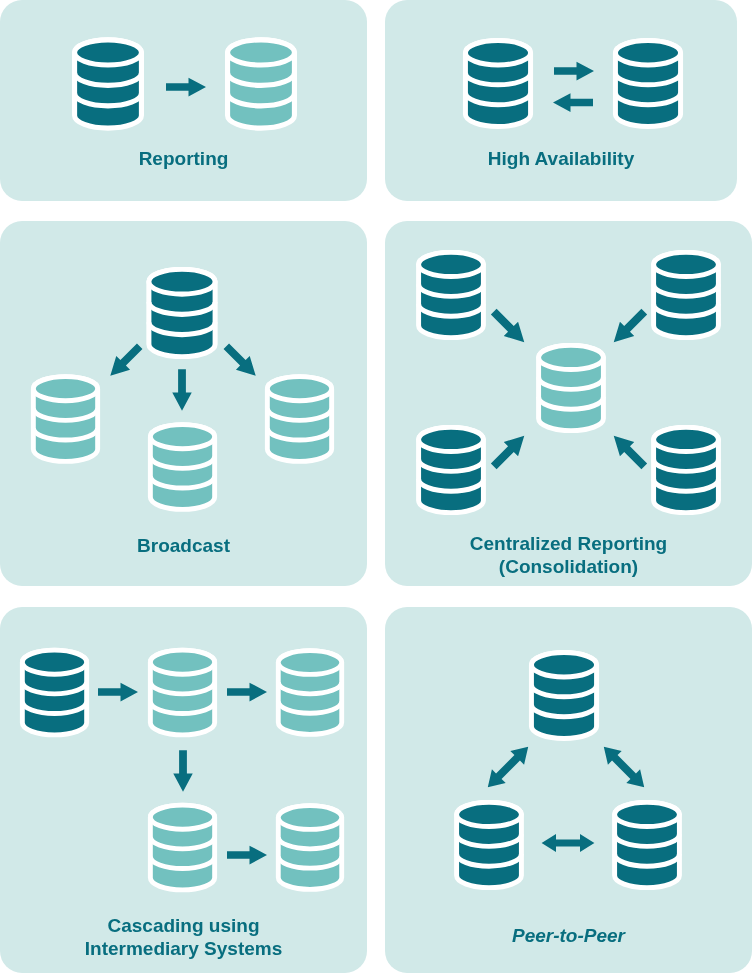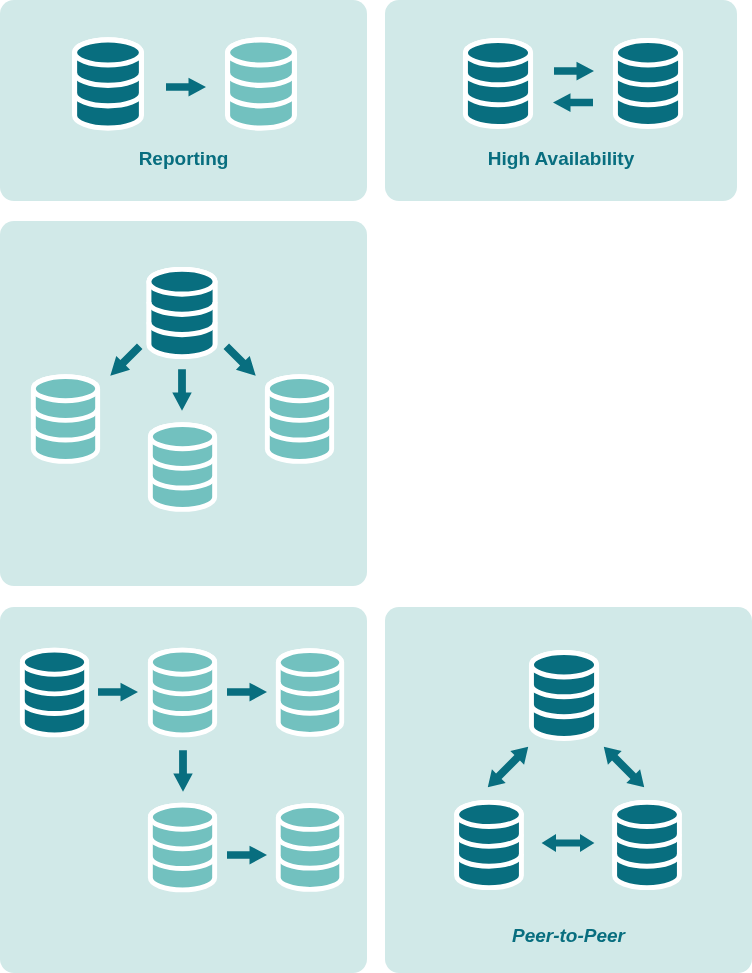--- a/index.html
+++ b/index.html
@@ -1,18 +1,18 @@
 <!DOCTYPE html>
 <html><head>
 <meta charset="utf-8">
 <style>
   html,body{margin:0;padding:0;background:#ffffff;}
   .page{position:relative;width:752px;height:973px;background:#ffffff;overflow:hidden;
         font-family:"Liberation Sans",sans-serif;}
-  .panel{position:absolute;background:#d1e9e8;border-radius:14px;}
+  .panel{position:absolute;background:#d1e9e8;border-radius:22px;}
   .panel svg{position:absolute;left:0;top:0;}
   .p1{left:0;top:0;width:367px;height:201px;}
   .p2{left:385px;top:0;width:352px;height:201px;}
   .p3{left:0;top:221px;width:367px;height:365px;}
   .p4{left:385px;top:221px;width:367px;height:365px;}
   .p5{left:0;top:607px;width:367px;height:366px;}
   .p6{left:385px;top:607px;width:367px;height:366px;}
   .panel-label{position:absolute;left:0;right:0;text-align:center;
                font-weight:bold;font-size:19px;line-height:22.5px;
                color:#086e7f;white-space:pre-line;}
@@ -76,22 +76,46 @@
       <g transform="translate(182,169) rotate(90)">
         <use href="#arr" class="arr" x="-23" y="-13" width="46" height="26"></use>
       </g>
       <g transform="translate(241,140) rotate(45)">
         <use href="#arr" class="arr" x="-22" y="-13" width="44" height="26"></use>
       </g>
       <use href="#db" class="dblight" x="28" y="152" width="75" height="92"></use>
       <use href="#db" class="dblight" x="145" y="200" width="75" height="92"></use>
       <use href="#db" class="dblight" x="262" y="152" width="75" height="92"></use>
     </svg>
+    <div class="panel-label lbl3">Broadcast</div>
   </div>
 
+  <div class="panel p4">
+    <svg width="367" height="365">
+      <use href="#db" class="dbdark" x="28" y="29" width="76" height="90"></use>
+      <use href="#db" class="dbdark" x="263" y="29" width="76" height="90"></use>
+      <use href="#db" class="dbdark" x="28" y="204" width="76" height="90"></use>
+      <use href="#db" class="dbdark" x="263" y="204" width="76" height="90"></use>
+      <g transform="translate(124,106) rotate(45)">
+        <use href="#arr" class="arr" x="-23" y="-13.5" width="46" height="27"></use>
+      </g>
+      <g transform="translate(244,106) rotate(135)">
+        <use href="#arr" class="arr" x="-23" y="-13.5" width="46" height="27"></use>
+      </g>
+      <g transform="translate(124,230) rotate(-45)">
+        <use href="#arr" class="arr" x="-23" y="-13.5" width="46" height="27"></use>
+      </g>
+      <g transform="translate(244,230) rotate(-135)">
+        <use href="#arr" class="arr" x="-23" y="-13.5" width="46" height="27"></use>
+      </g>
+      <use href="#db" class="dblight" x="147" y="122" width="78" height="90"></use>
+    </svg>
+    <div class="panel-label lbl4">Centralized Reporting
+(Consolidation)</div>
+  </div>
 
   <div class="panel p5">
     <svg width="367" height="366">
       <use href="#db" class="dbdark" x="17" y="40" width="75" height="91"></use>
       <g transform="translate(118,85)">
         <use href="#arr" class="arr" x="-21.5" y="-12.5" width="43" height="25"></use>
       </g>
       <use href="#db" class="dblight" x="145" y="40" width="75" height="91"></use>
       <g transform="translate(247,85)">
         <use href="#arr" class="arr" x="-21.5" y="-12.5" width="43" height="25"></use>
@@ -99,20 +123,22 @@
       <use href="#db" class="dblight" x="273" y="40" width="74" height="91"></use>
       <g transform="translate(183,164) rotate(90)">
         <use href="#arr" class="arr" x="-22.5" y="-13" width="45" height="26"></use>
       </g>
       <use href="#db" class="dblight" x="145" y="195" width="75" height="91"></use>
       <g transform="translate(247,248)">
         <use href="#arr" class="arr" x="-21.5" y="-12.5" width="43" height="25"></use>
       </g>
       <use href="#db" class="dblight" x="273" y="195" width="74" height="91"></use>
     </svg>
+    <div class="panel-label lbl5">Cascading using
+Intermediary Systems</div>
   </div>
 
   <div class="panel p6">
     <svg width="367" height="366">
       <use href="#db" class="dbdark" x="141" y="43" width="76" height="91"></use>
       <use href="#db" class="dbdark" x="66" y="193" width="76" height="90"></use>
       <use href="#db" class="dbdark" x="224" y="193" width="76" height="90"></use>
       <g transform="translate(123,160) rotate(-45)">
         <use href="#darr" class="arr" x="-29" y="-13" width="58" height="26"></use>
       </g>

